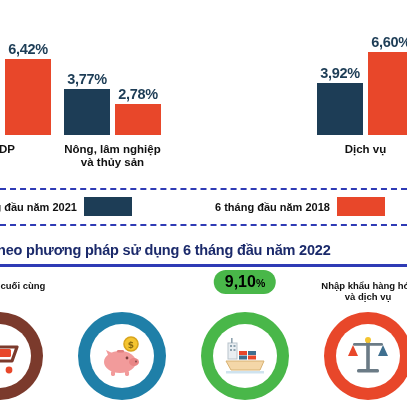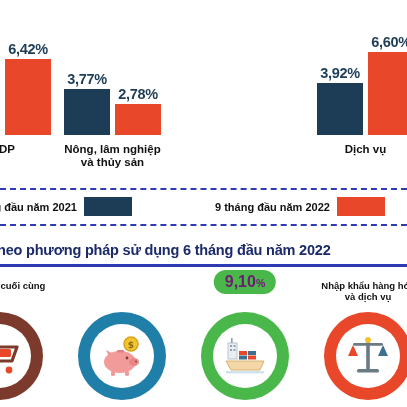--- a/index.html
+++ b/index.html
@@ -87,21 +87,21 @@
   .icon-caption{
     position:absolute;top:8px;left:50%;transform:translateX(-50%);
     width:122px;text-align:center;
     font-size:9.5px;font-weight:bold;color:#111111;
     line-height:1.2;white-space:pre-line;
   }
 
   .icon-badge{
     position:absolute;top:-2px;left:50%;transform:translateX(-50%);
     padding:3px 11px;border-radius:14px;
-    font-size:16px;font-weight:bold;color:#701a75;white-space:nowrap;
+    font-size:16px;font-weight:bold;color:#000000;white-space:nowrap;
     z-index:4;
   }
   .icon-badge .pct{font-size:10.5px;}
 
   .icon-ring{
     position:absolute;top:40px;left:50%;transform:translateX(-50%);
     width:88px;height:88px;border-radius:50%;
     display:flex;align-items:center;justify-content:center;
   }
   .icon-ring-inner{
@@ -155,21 +155,21 @@
 
   </div>
 
   <div id="legend">
     <div class="legend-rule" id="legend-rule-top"></div>
     <div class="legend-item" id="legend-item-prev">
       <span class="legend-text">6 tháng đầu năm 2021</span>
       <span class="legend-swatch prev"></span>
     </div>
     <div class="legend-item" id="legend-item-curr">
-      <span class="legend-text">9 tháng đầu năm 2022</span>
+      <span class="legend-text">6 tháng đầu năm 2018</span>
       <span class="legend-swatch curr"></span>
     </div>
     <div class="legend-rule" id="legend-rule-bottom"></div>
   </div>
 
   <div id="subtitle-band">
     <div id="subtitle-text">GDP theo phương pháp sử dụng 6 tháng đầu năm 2022</div>
     <div id="subtitle-underline"></div>
   </div>
 

